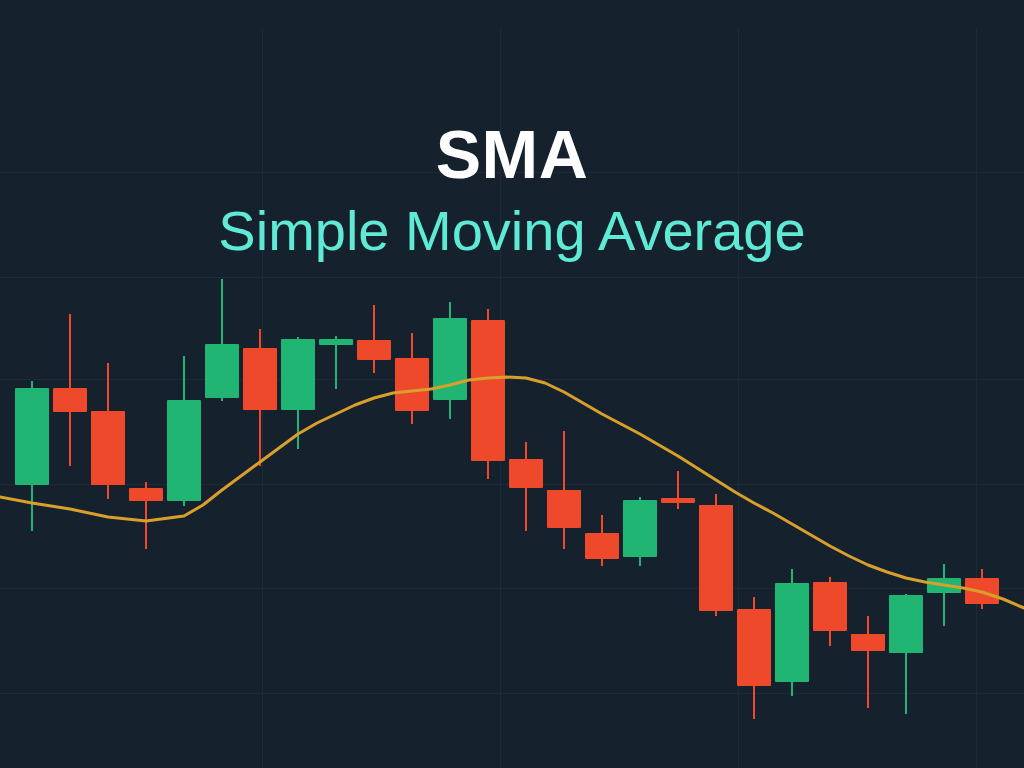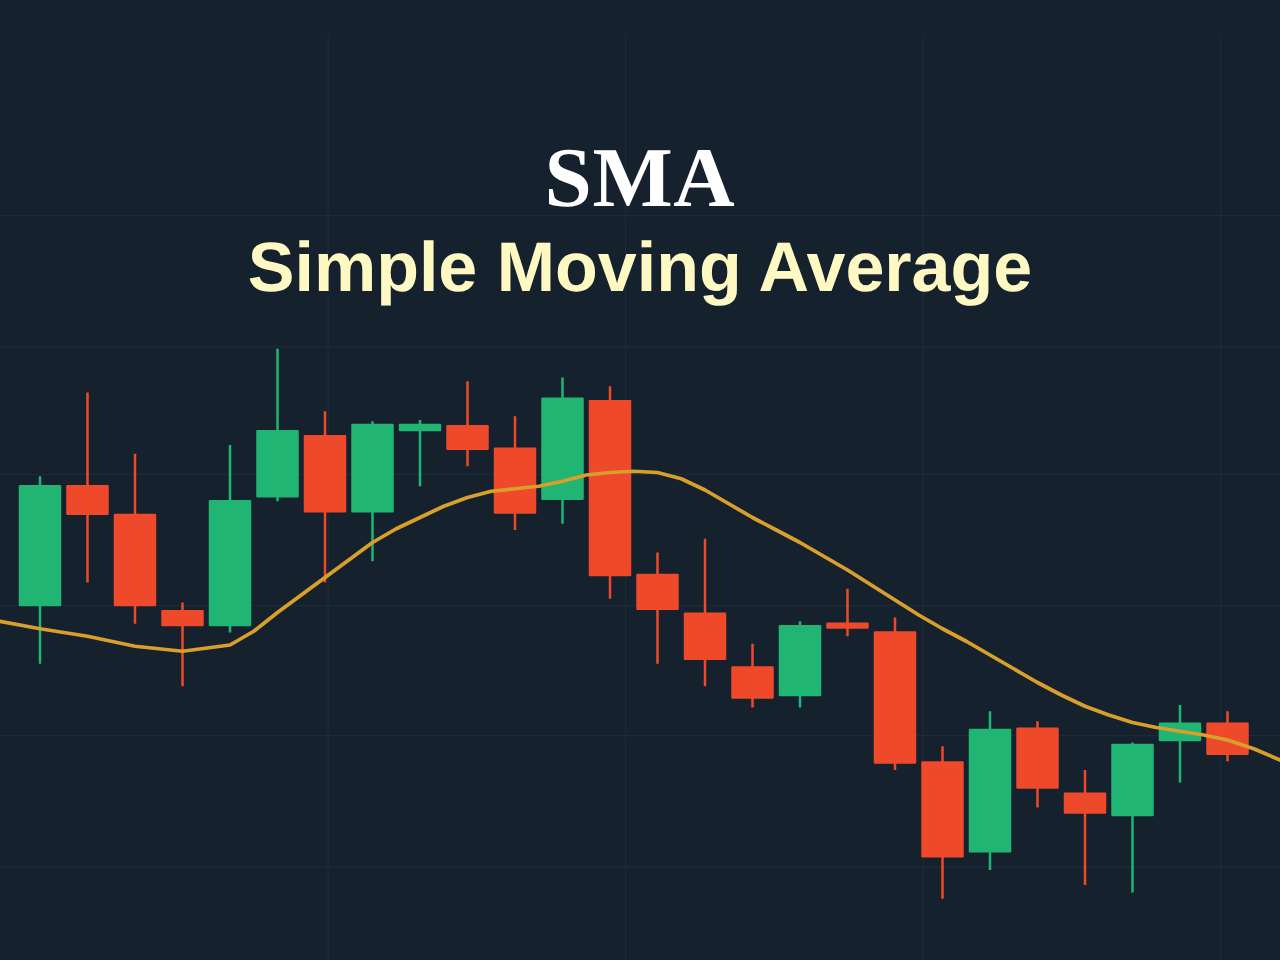--- a/index.html
+++ b/index.html
@@ -24,33 +24,32 @@
   .vline {
     position:absolute; width:1px;
     background:#1d2a38;
   }
   
   .title-block {
     position:absolute; left:0; width:1024px;
     text-align:center;
   }
   #chart-title {
-    top:108px;
+    top:120px;
     font-size:68px;
     font-weight:bold;
     color:#ffffff;
     letter-spacing:0.5px;
     line-height:1.0;
-    font-family:Liberation Serif, serif;
   }
   #chart-subtitle {
-    top:186px;
+    top:203px;
     font-size:56px;
-    font-weight:700;
-    color:#fef9c3;
+    font-weight:400;
+    color:#5eead4;
     line-height:1.0;
   }
   
   .candle-layer { position:absolute; inset:0; }
   .candle { position:absolute; }
   .wick {
     position:absolute;
     width:2px;
   }
   .body {

